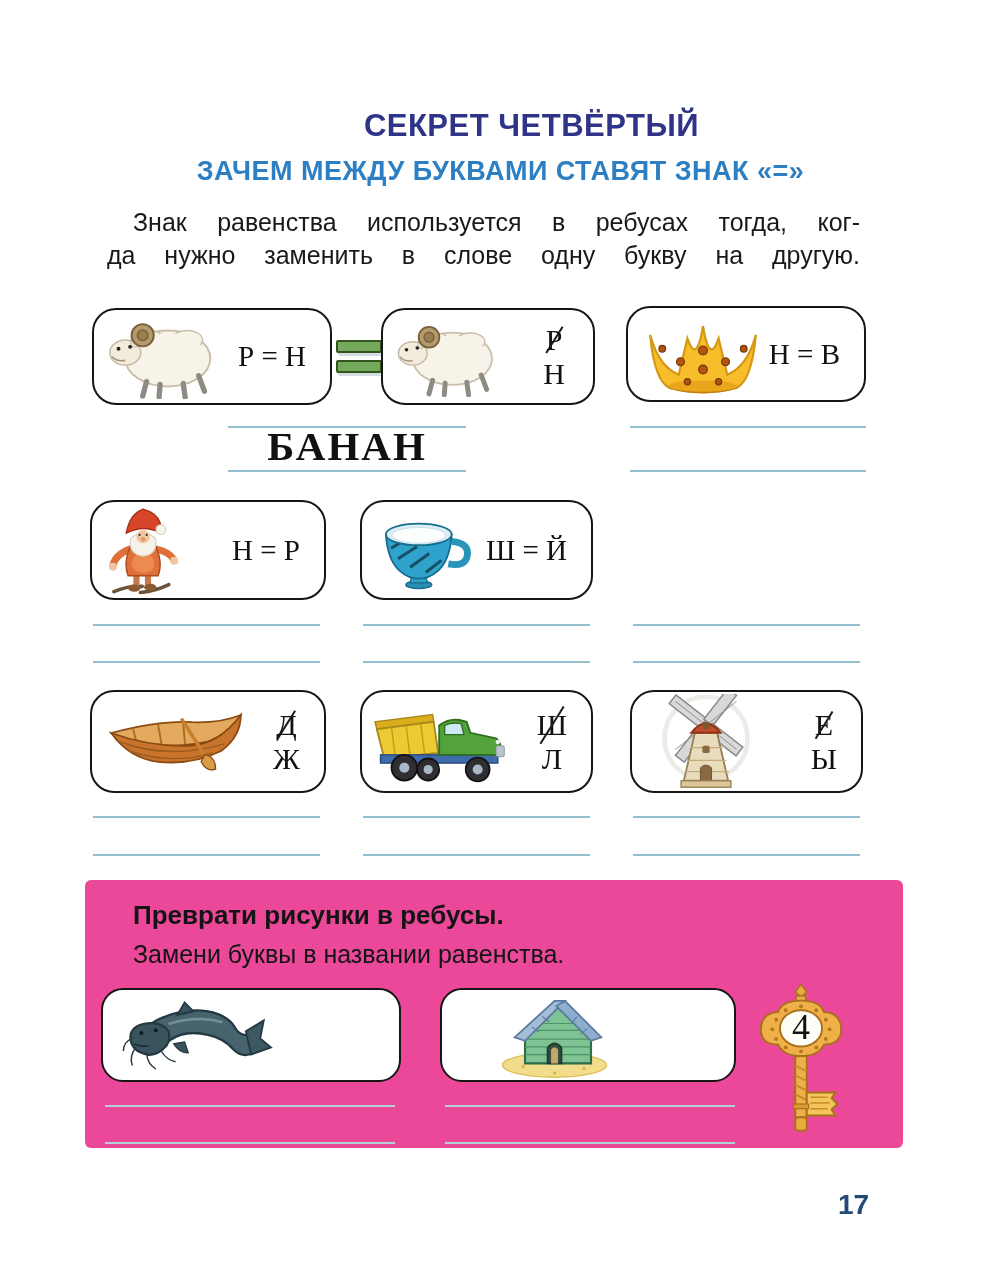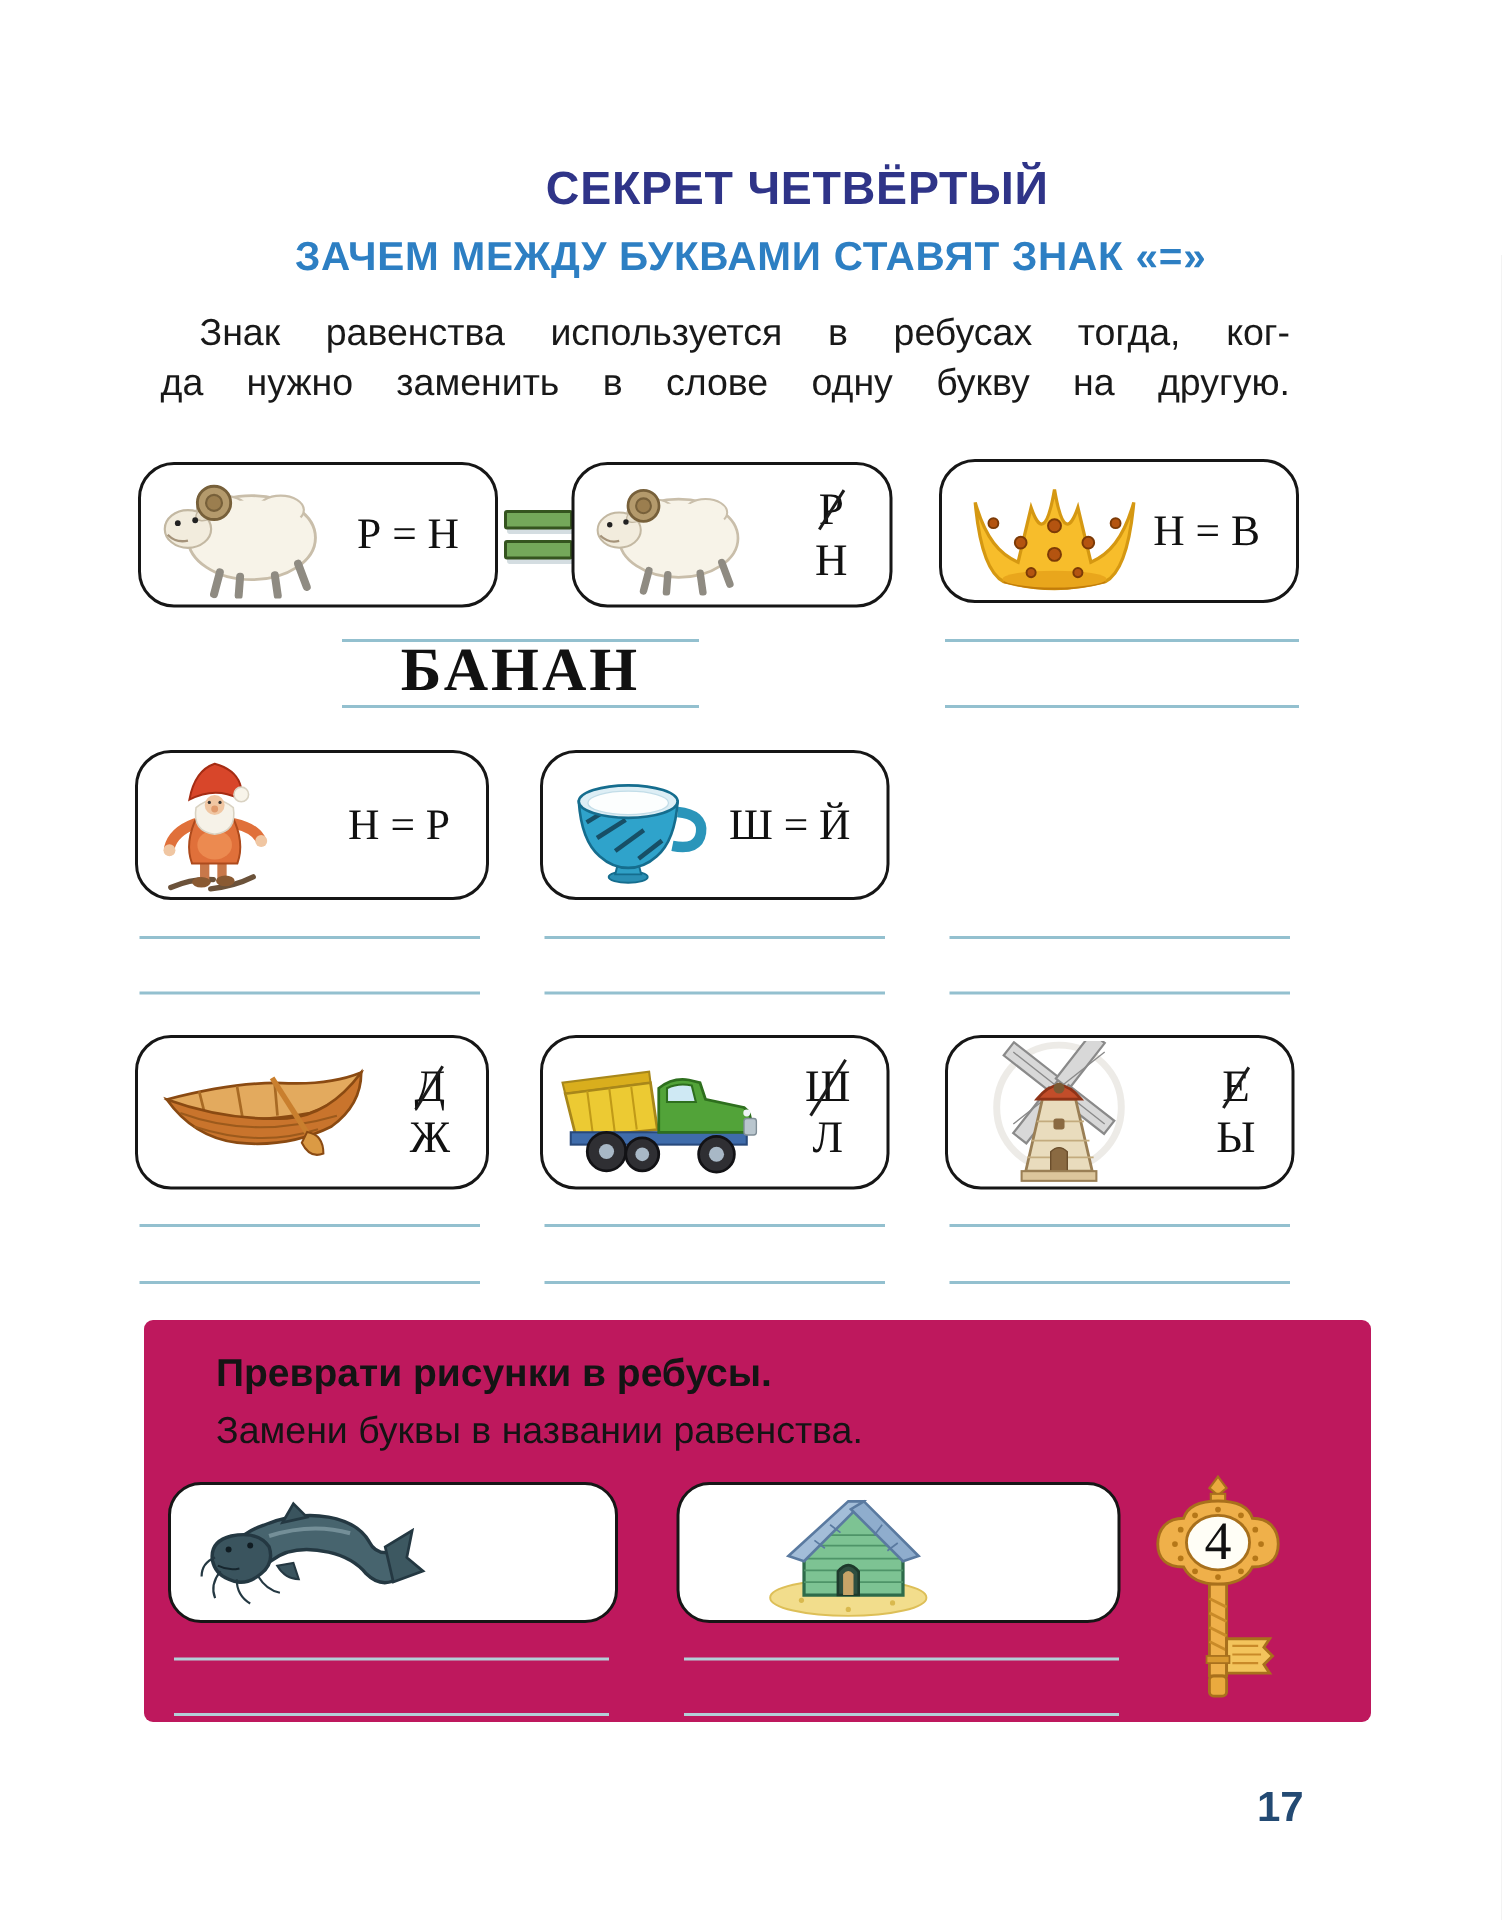--- a/index.html
+++ b/index.html
@@ -54,22 +54,22 @@
   .answer-area {
     position:absolute; display:flex; align-items:flex-end; justify-content:center;
     border-top:2px solid #93c0cf; border-bottom:2px solid #93c0cf; box-sizing:border-box;
   }
   .answer-text {
     font-family:"Liberation Serif","DejaVu Serif",serif;
     font-weight:700; font-size:41px; letter-spacing:2px; color:#111;
   }
 
   .panel {
-    position:absolute; left:96px; top:880px; width:818px; height:268px;
-    background:#be185d; border-radius:6px;
+    position:absolute; left:85px; top:880px; width:818px; height:268px;
+    background:#ec4899; border-radius:6px;
   }
   .panel-bold  { position:absolute; left:48px; top:20px;  font-size:26px; font-weight:700; color:#141414; }
   .panel-reg   { position:absolute; left:48px; top:60px;  font-size:25px; color:#141414; }
   .panel .wbox {
     position:absolute; box-sizing:border-box; background:#fff;
     border:2.5px solid #161616; border-radius:22px;
     display:flex; align-items:center; padding-left:14px;
   }
   .panel .rule { border-top:2px solid #b3cfd8; }
   .key-wrap { position:absolute; left:672px; top:100px; width:92px; height:160px; }

